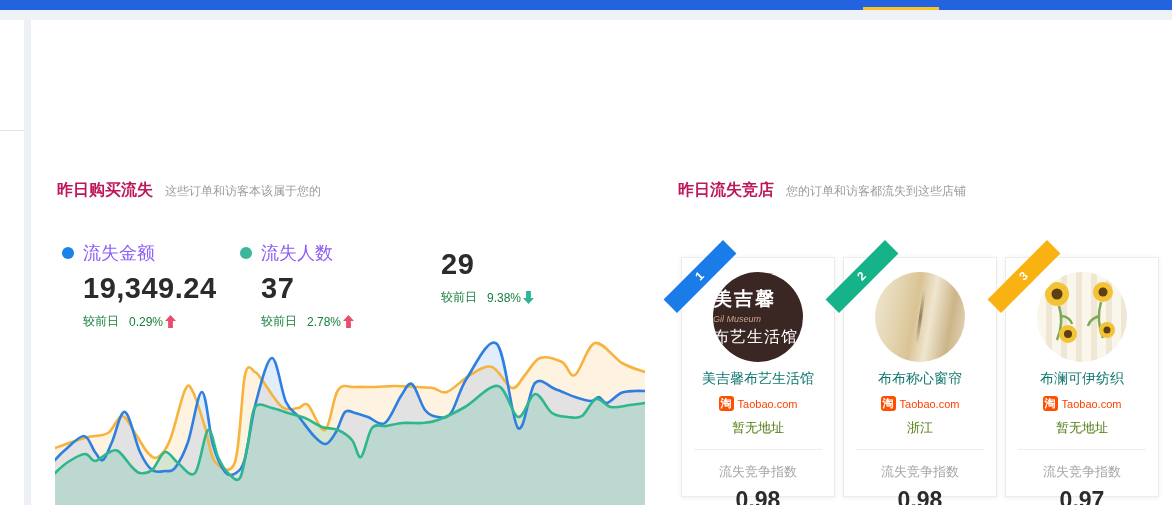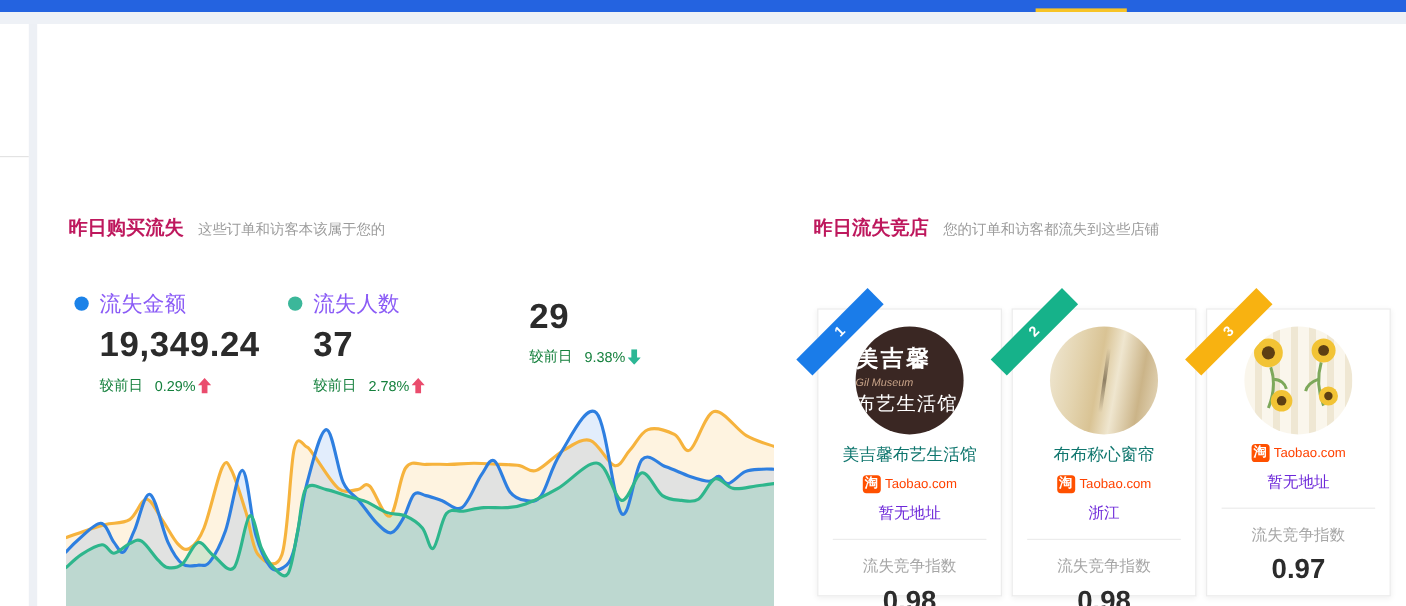--- a/index.html
+++ b/index.html
@@ -63,21 +63,21 @@
   .avatar-fabric { background:linear-gradient(100deg,#f0e8d4 0%,#e3d3ae 28%,#d9c394 45%,#efe6cf 60%,#cbb488 80%,#e8dcc2 100%); }
   .avatar-fabric::after { content:""; position:absolute; left:44px; top:18px; width:3px; height:54px;
             background:linear-gradient(#00000000,#4a3c2a88,#00000000); transform:rotate(8deg); }
   .avatar-curtain { background:repeating-linear-gradient(90deg,#faf6ec 0 9px,#efe7d3 9px 15px); }
   .avatar svg { position:absolute; left:0; top:0; }
   .store-name { margin-top:8px; font-size:14px; color:#0f766e; white-space:nowrap; }
   .tao-row { margin-top:8px; display:flex; align-items:center; justify-content:center; }
   .tao-badge { width:15px; height:15px; background:#ff5000; border-radius:3px; color:#fff; font-size:11px;
                font-weight:bold; line-height:15px; text-align:center; }
   .tao-text { margin-left:4px; font-size:11px; font-weight:normal; color:#ff4200; }
-  .store-addr { margin-top:8px; font-size:13px; color:#6d28d9; }
+  .store-addr { margin-top:8px; font-size:13px; color:#4d7c0f; }
   .card-divider { margin:12px 12px 0; height:1px; background:#ececec; }
   .index-label { margin-top:13px; font-size:13px; color:#a6a6a6; }
   .index-value { margin-top:6px; font-size:23px; font-weight:bold; color:#2b2b2b; }
 </style>
 </head>
 <body>
 
 <div class="screen">
 
   <div class="topbar">
@@ -200,20 +200,21 @@
               <circle cx="20" cy="22" r="5.5" fill="#5d3f13"></circle>
             <circle cx="66" cy="20" r="10" fill="#f2c335"></circle>
               <circle cx="66" cy="20" r="4.5" fill="#5d3f13"></circle>
             <circle cx="31" cy="62" r="9" fill="#f2c335"></circle>
               <circle cx="31" cy="62" r="4" fill="#5d3f13"></circle>
             <circle cx="70" cy="58" r="8" fill="#f2c335"></circle>
               <circle cx="70" cy="58" r="3.5" fill="#5d3f13"></circle>
           </g>
         </svg>
       </div>
+      <div class="store-name">布澜可伊纺织</div>
       <div class="tao-row">
         <span class="tao-badge">淘</span>
         <span class="tao-text">Taobao.com</span>
       </div>
       <div class="store-addr">暂无地址</div>
       <div class="card-divider"></div>
       <div class="index-label">流失竞争指数</div>
       <div class="index-value">0.97</div>
     </div>
 

